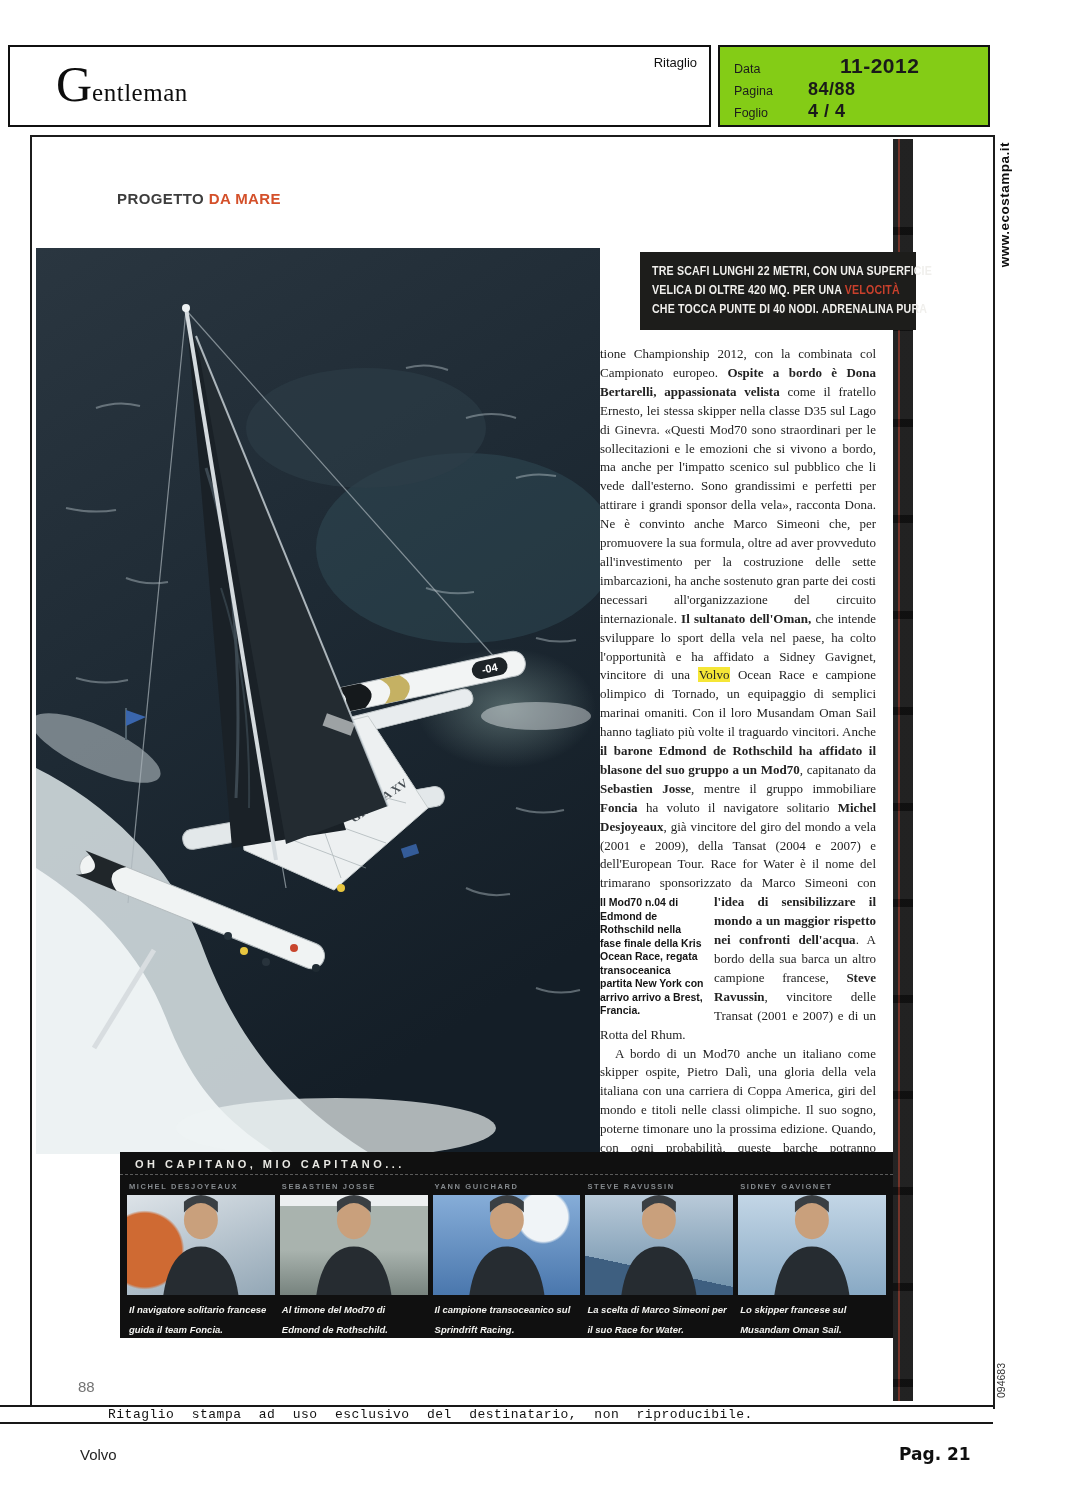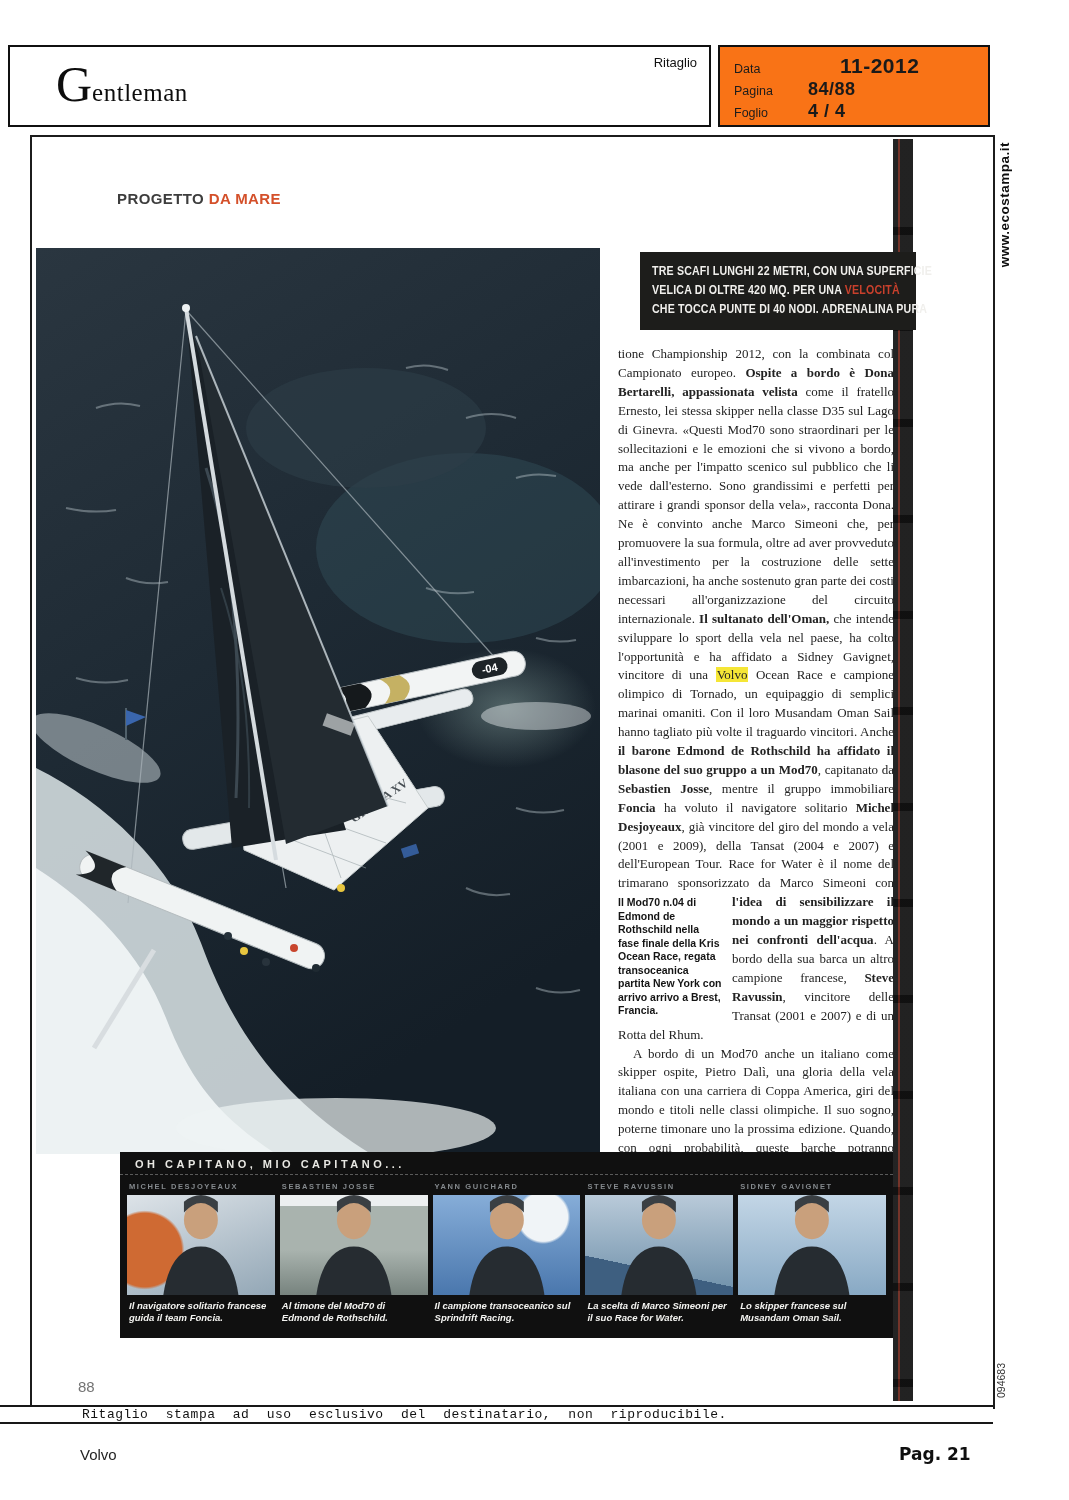--- a/index.html
+++ b/index.html
@@ -5,21 +5,21 @@
   html,body{margin:0;padding:0;width:1069px;height:1500px;overflow:hidden;background:#ffffff;}
   body{position:relative;font-family:"Liberation Sans",sans-serif;color:#1a1a1a;}
   .abs{position:absolute;}
 
   
   #logo-box{left:8px;top:45px;width:703px;height:82px;border:2px solid #101010;box-sizing:border-box;background:#fff;}
   #gentleman{position:absolute;left:46px;top:12px;font-family:"Liberation Serif",serif;color:#0d0d0d;display:flex;align-items:baseline;}
   #gentleman .gbig{font-size:50px;line-height:50px;}
   #gentleman .grest{font-size:25px;letter-spacing:0.5px;}
   #mensile{position:absolute;right:12px;top:8px;font-size:13px;color:#111;}
-  #data-box{left:718px;top:45px;width:272px;height:82px;border:2px solid #101010;box-sizing:border-box;background:#f97316;padding:7px 0 0 14px;}
+  #data-box{left:718px;top:45px;width:272px;height:82px;border:2px solid #101010;box-sizing:border-box;background:#84cc16;padding:7px 0 0 14px;}
   .data-row{display:flex;align-items:baseline;margin-bottom:1px;}
   .data-label{width:74px;font-size:12.5px;color:#1c1c1c;}
   .data-value{font-weight:bold;font-size:18px;letter-spacing:0.5px;}
   .data-row:first-child .data-value{font-size:21px;margin-left:32px;}
 
   
   #frame{left:30px;top:135px;width:961px;height:1270px;border:2px solid #1c1c1c;box-sizing:content-box;background:#fff;}
 
   
   #black-bar{left:893px;top:139px;width:20px;height:1262px;
@@ -38,49 +38,49 @@
   
   #photo{left:36px;top:248px;width:564px;height:906px;background:#1b2630;overflow:hidden;}
   #photo svg{display:block;}
 
   
   #quote-box{left:640px;top:252px;width:276px;height:78px;background:#1d1d1b;box-sizing:border-box;padding:10px 10px 0 12px;}
   .qline{color:#f0efec;font-weight:bold;font-size:12.5px;line-height:19px;white-space:nowrap;transform:scaleX(0.85);transform-origin:0 50%;letter-spacing:0.2px;}
   .qline .red{color:#c8402c;}
 
   
-  #article-text{left:618px;top:345px;width:276px;height:818px;overflow:hidden;
+  #article-text{left:600px;top:345px;width:276px;height:818px;overflow:hidden;
     font-family:"Liberation Serif",serif;font-size:13px;line-height:18.9px;text-align:justify;color:#232323;}
   #article-text p{margin:0;}
   #article-text p.indent{text-indent:15px;}
   #article-text .b{font-weight:bold;}
   #article-text .hl{background:#f5e636;padding:0 1px;}
   .photo-caption{float:left;display:block;width:104px;margin:3px 10px 1px 0;
     font-family:"Liberation Sans",sans-serif;font-weight:bold;font-size:10.5px;line-height:13.5px;text-align:left;color:#141414;}
 
   
   #strip{left:120px;top:1152px;width:773px;height:186px;background:#101010;box-sizing:border-box;}
   #strip-title{color:#e9e8e3;font-weight:bold;font-size:11px;letter-spacing:3.5px;padding:6px 0 4px 15px;border-bottom:1px dashed #5a5a5a;}
   #cards{display:flex;gap:5px;padding:2px 7px 0 7px;}
   .card{flex:1;min-width:0;}
   .card-name{font-weight:bold;font-size:7.5px;letter-spacing:1.6px;color:#84898d;padding:5px 0 4px 2px;white-space:nowrap;overflow:hidden;}
   .card-photo{height:100px;position:relative;overflow:hidden;}
   .card-photo svg{position:absolute;left:0;bottom:0;width:100%;height:100%;}
-  .card-caption{font-style:italic;font-weight:bold;font-size:9.5px;line-height:12px;color:#f4f4f1;padding:5px 2px 6px 2px;}
+  .card-caption{font-style:italic;font-weight:bold;font-size:9.5px;line-height:20px;color:#f4f4f1;padding:5px 2px 6px 2px;}
   .c1 .card-photo{background:radial-gradient(circle at 12% 55%,#cf6a33 0 26%,rgba(0,0,0,0) 28%),linear-gradient(160deg,#dde3e8,#93a7b6);}
   .c2 .card-photo{background:linear-gradient(180deg,#eceff0 0 11%,#a9b3ae 11% 55%,#77837e);}
   .c3 .card-photo{background:radial-gradient(circle at 75% 22%,#f0f4f7 0 18%,rgba(0,0,0,0) 20%),linear-gradient(180deg,#86add8,#4a77ad);}
   .c4 .card-photo{background:linear-gradient(12deg,#3e5f80 0 30%,rgba(0,0,0,0) 30%),linear-gradient(180deg,#b9cad9,#6d8fa9);}
   .c5 .card-photo{background:linear-gradient(180deg,#c3d6e6,#88a9c4);}
   .c6 .card-photo{background:linear-gradient(180deg,#4a5258,#171b1f);}
 
   
   #page-num{left:78px;top:1378px;font-weight:normal;font-size:15px;color:#737373;}
   #footer-strip{left:0;top:1405px;width:993px;height:19px;border-top:2.5px solid #181818;border-bottom:2.5px solid #181818;
-    box-sizing:border-box;display:flex;align-items:center;padding-left:82px;
+    box-sizing:border-box;display:flex;align-items:center;padding-left:108px;
     font-family:"Liberation Mono",monospace;font-size:13px;letter-spacing:0.5px;word-spacing:9px;color:#121212;background:#fff;}
   #brand{left:80px;top:1446px;font-size:15px;color:#1f1f1f;}
   #pageref{left:899px;top:1444px;font-weight:bold;font-size:17px;color:#0f0f0f;font-family:"DejaVu Sans",sans-serif;}
 </style>
 </head>
 <body>
 
 <div class="abs" id="logo-box">
   <div id="gentleman">
     <span class="gbig">G</span>

